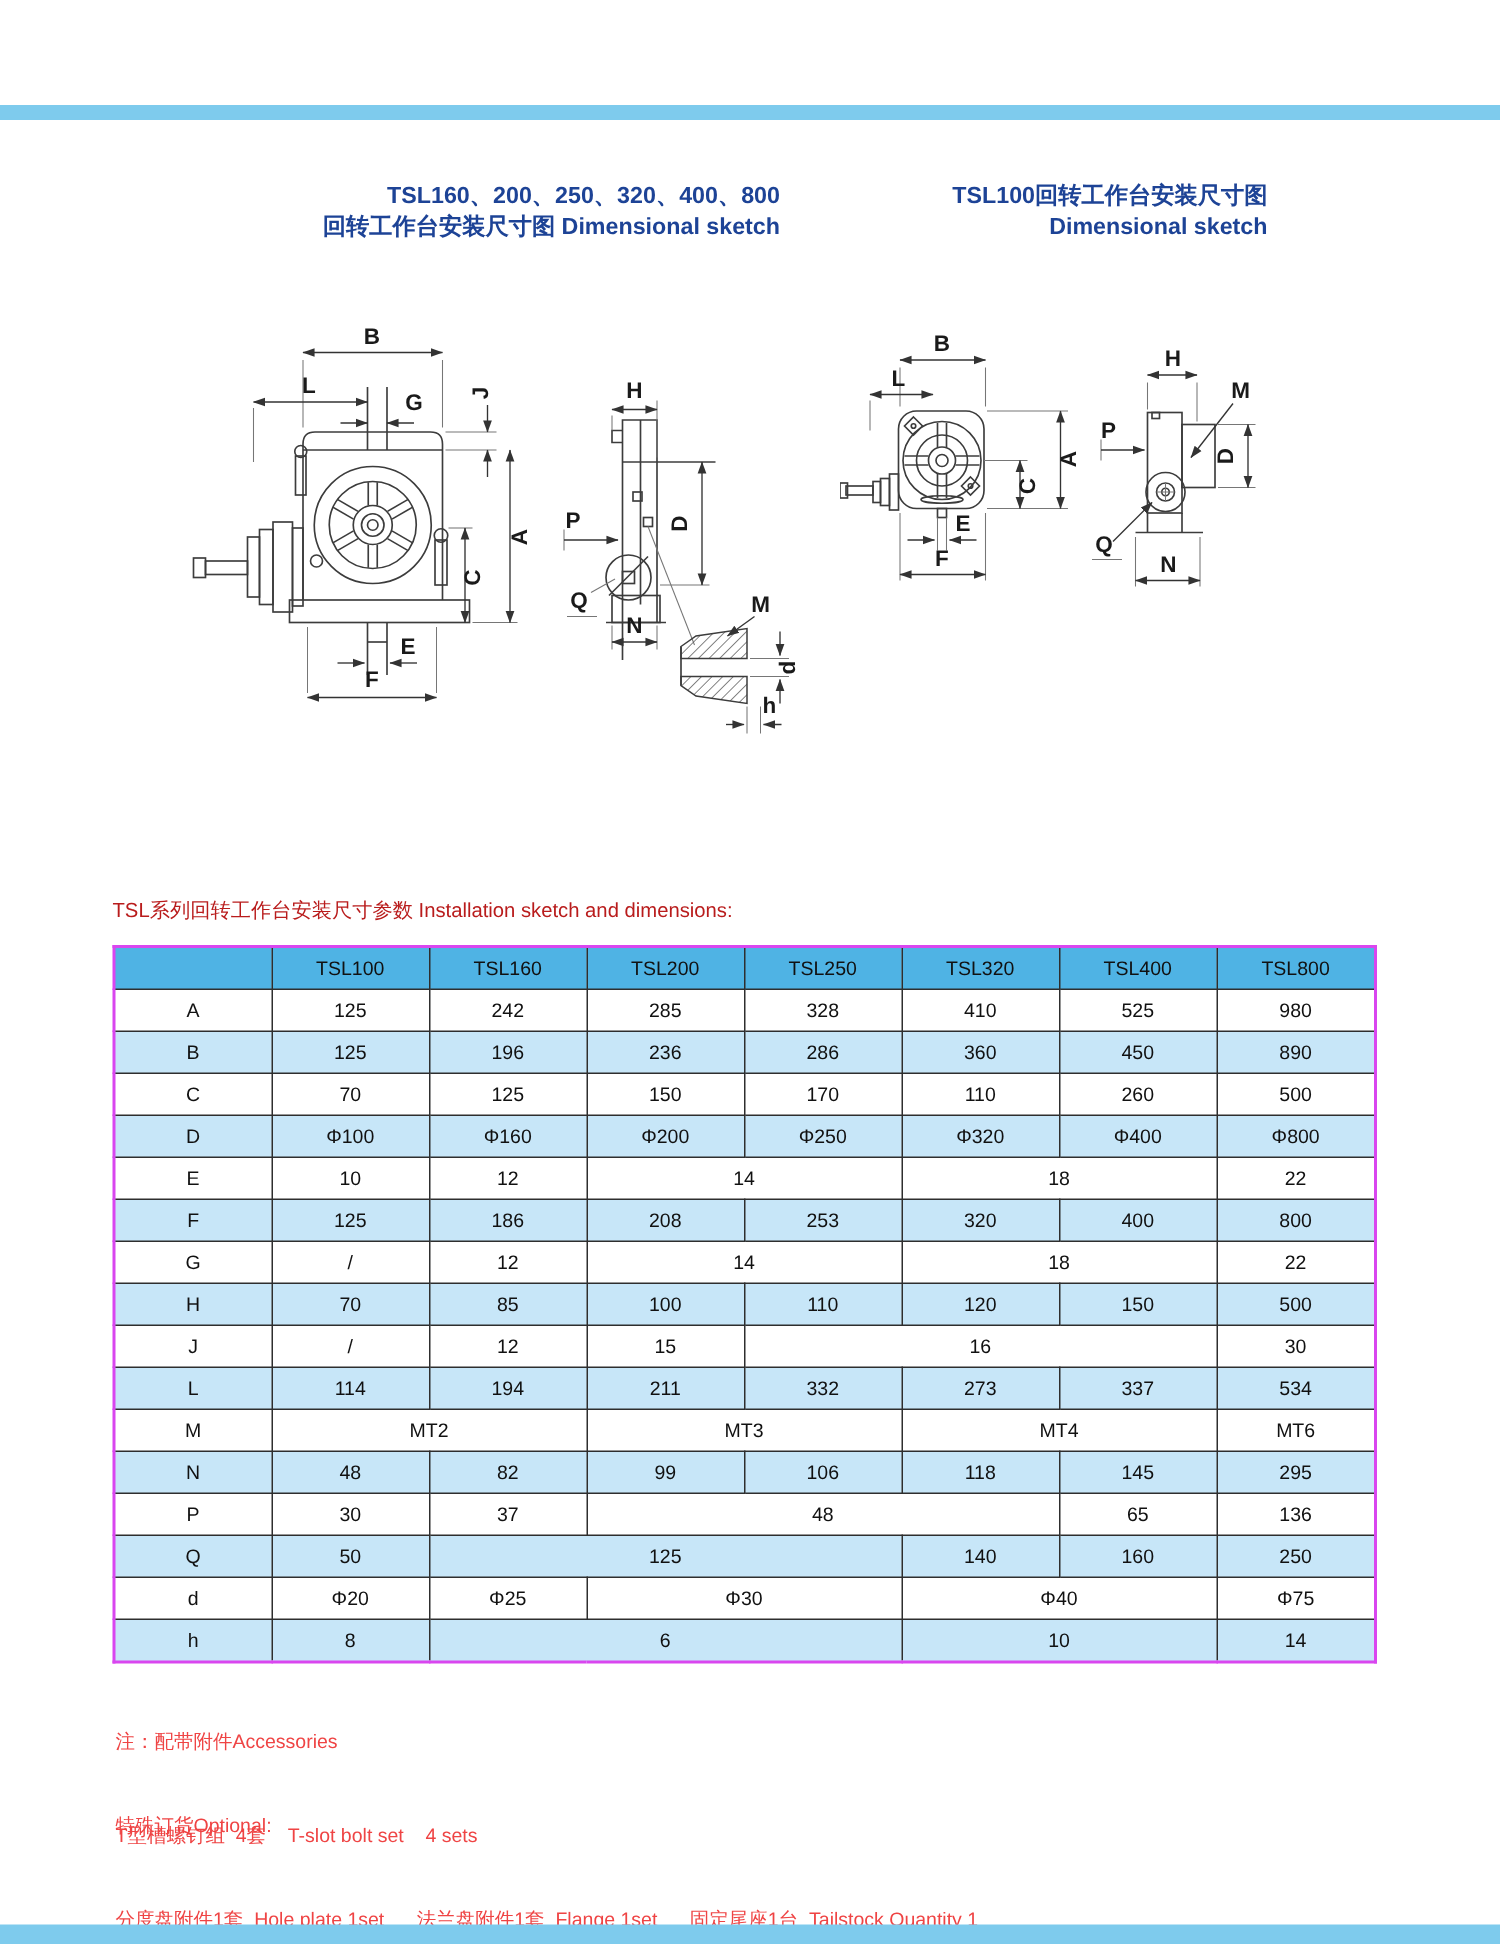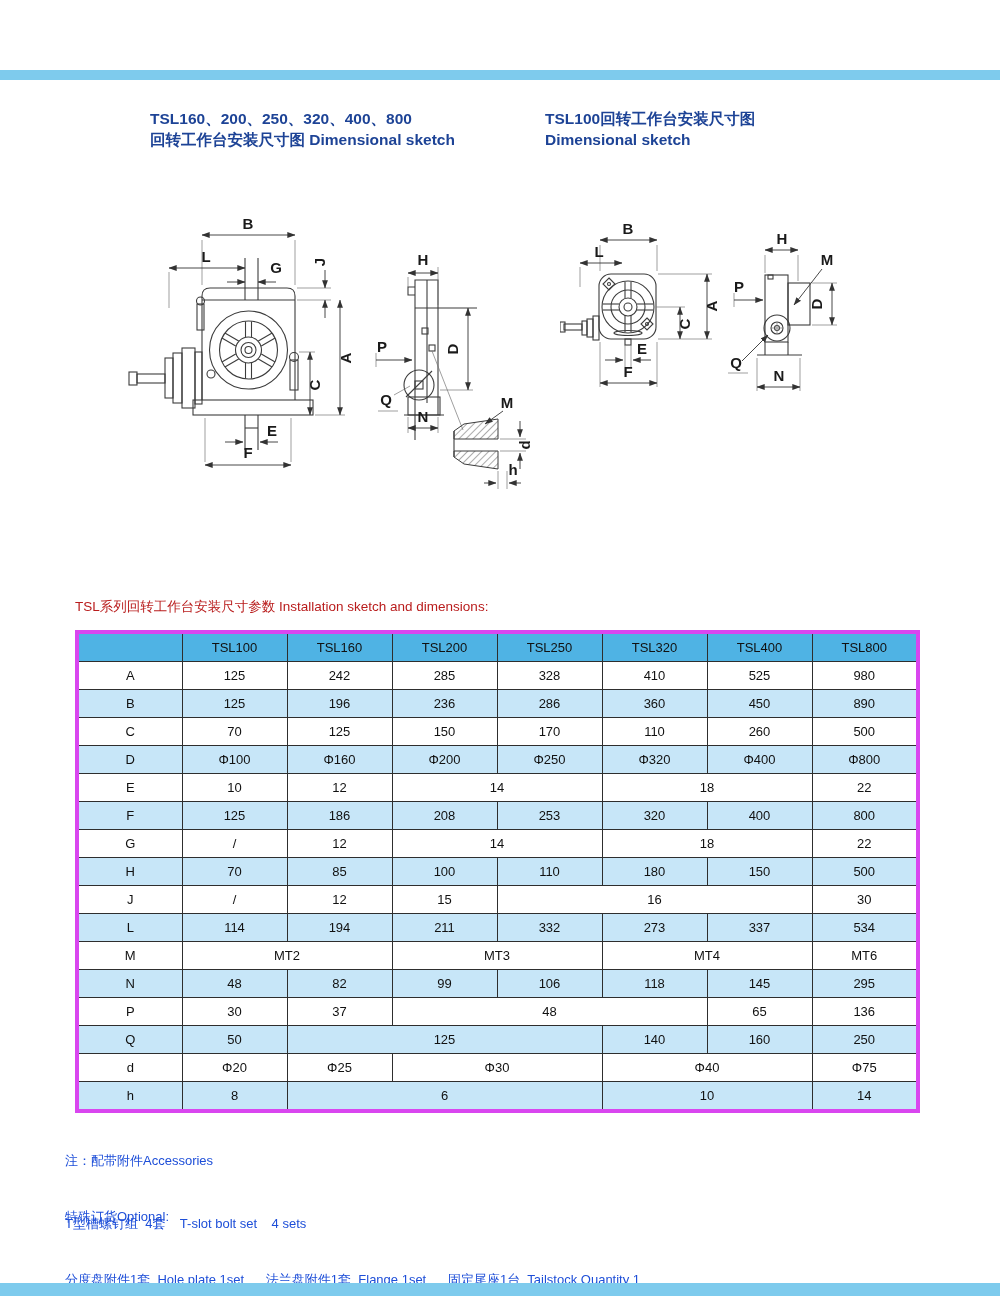--- a/index.html
+++ b/index.html
@@ -1,34 +1,34 @@
 <!DOCTYPE html>
 <html><head>
 <meta charset="utf-8">
 <style>
   html,body{margin:0;padding:0;background:#fff;}
   #page{position:relative;width:1000px;height:1302px;background:#ffffff;overflow:hidden;
         font-family:"Liberation Sans",sans-serif;color:#111;}
   .accent-bar{position:absolute;left:0;width:1000px;height:10px;background:#7ECBED;}
   #bar-top{top:70px;}
   #bar-bottom{top:1283px;height:13px;}
-  .heading{position:absolute;top:108px;text-align:left;color:#1d4396;font-weight:bold;
+  .heading{position:absolute;top:120px;text-align:right;color:#1d4396;font-weight:bold;
            font-size:15.5px;line-height:21px;}
   #heading-left{left:150px;width:370px;}
   #heading-right{left:545px;width:300px;}
   .sketch{position:absolute;}
   #table-title{position:absolute;left:75px;top:598px;font-size:13.5px;color:#b91c1c;}
   #dims-table{position:absolute;left:75px;top:630px;border-collapse:collapse;table-layout:fixed;
               width:841px;font-size:13px;}
   #dims-table td{border:1px solid #2e2e2e;height:27px;text-align:center;padding:0;
                  vertical-align:middle;background:#fff;}
-  #dims-table{border:4px solid #d946ef;}
+  #dims-table{border:2px solid #d946ef;}
   #dims-table tr.head td{background:#4FB3E4;}
   #dims-table tr.shade td{background:#C7E6F8;}
-  .notes{position:absolute;left:65px;font-size:13px;line-height:21px;color:#1d4ed8;
+  .notes{position:absolute;left:77px;font-size:13px;line-height:21px;color:#ef4444;
          white-space:pre-wrap;}
   #notes-accessories{top:1108px;}
   #notes-optional{top:1164px;}
   
   .b{fill:none;stroke:#3c3c3c;stroke-width:1.1;}
   .t{fill:none;stroke:#767676;stroke-width:0.7;}
   .d{fill:none;stroke:#333;stroke-width:0.9;}
   .lb{font-family:"Liberation Sans",sans-serif;font-size:15px;font-weight:600;fill:#1a1a1a;}
   .hat{stroke:#3c3c3c;stroke-width:1;}
 </style>
@@ -384,21 +384,21 @@
           <td colspan="2">14</td>
           <td colspan="2">18</td>
           <td>22</td>
         </tr>
         <tr class="shade">
           <td>H</td>
           <td>70</td>
           <td>85</td>
           <td>100</td>
           <td>110</td>
-          <td>180</td>
+          <td>120</td>
           <td>150</td>
           <td>500</td>
         </tr>
         <tr>
           <td>J</td>
           <td>/</td>
           <td>12</td>
           <td>15</td>
           <td colspan="3">16</td>
           <td>30</td>

